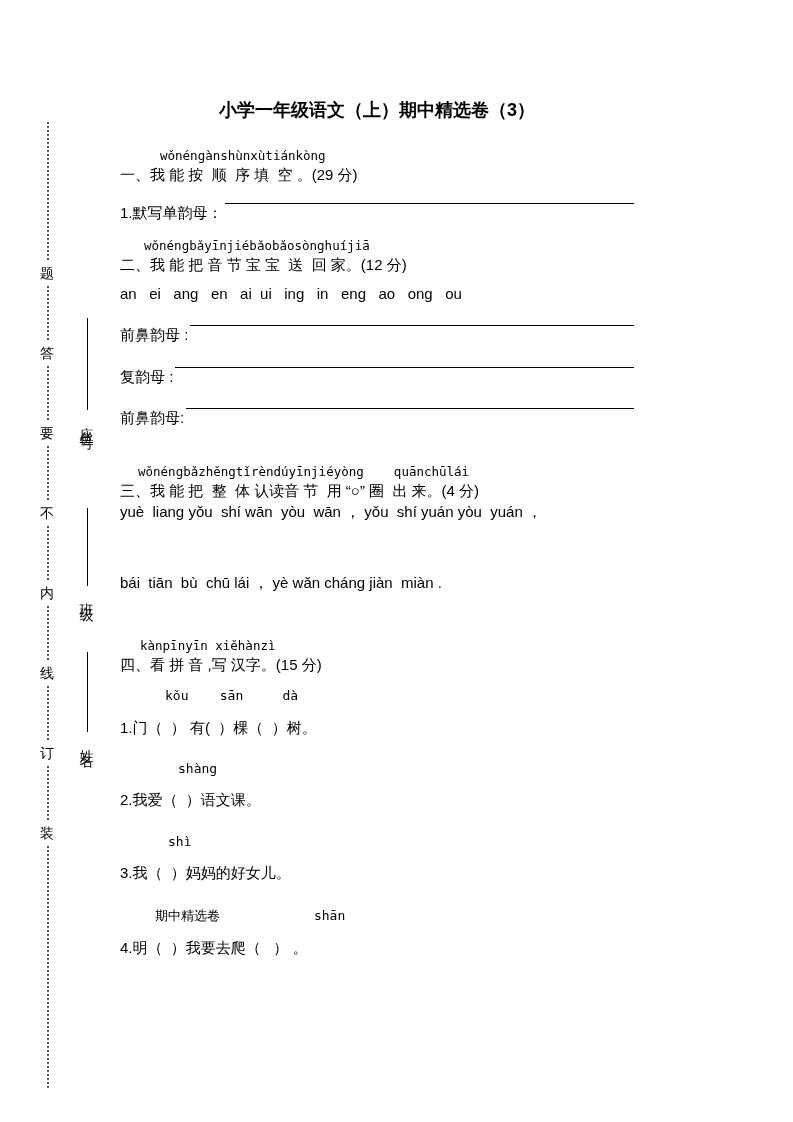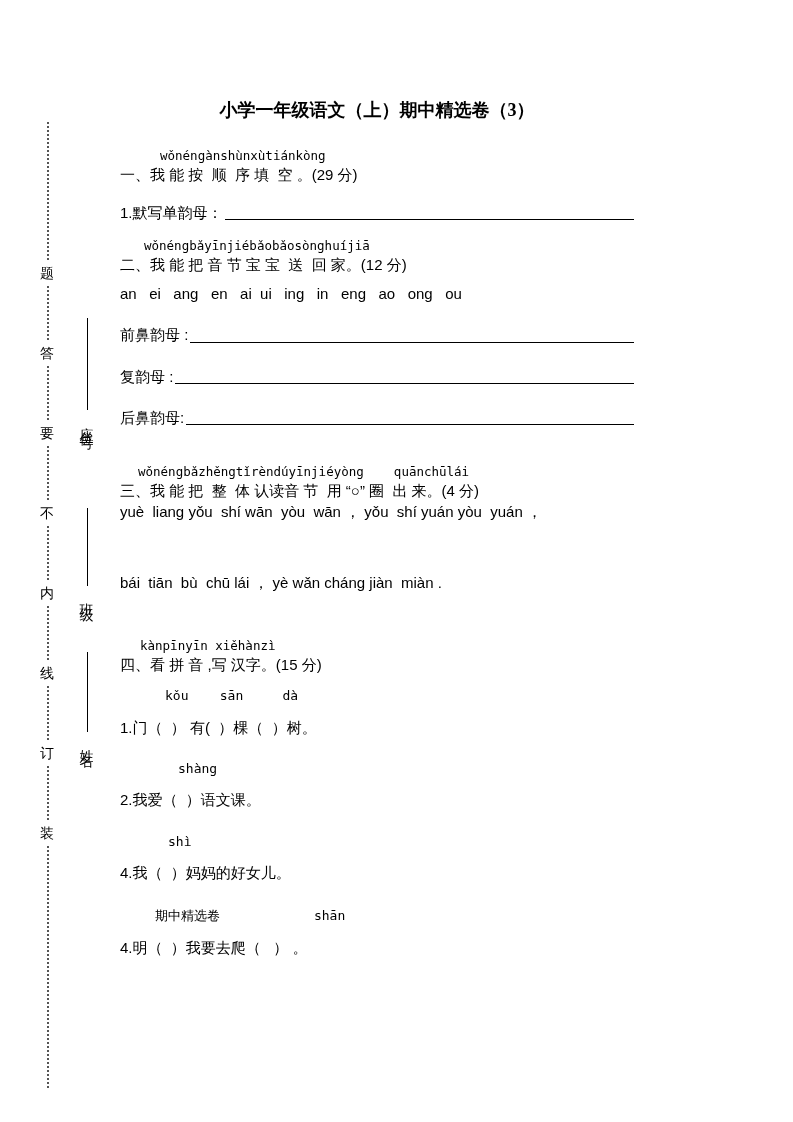--- a/index.html
+++ b/index.html
@@ -33,28 +33,28 @@
   .fg-0 .field-line{height:92px}
   .fg-1 .field-line{height:78px}
   .fg-2 .field-line{height:80px}
   .field-label {
     writing-mode:vertical-lr; text-orientation:upright;
     font-size:14px; letter-spacing:5px; margin-top:6px; white-space:nowrap;
   }
 
   
   .content { position:absolute; left:120px; top:98px; width:514px; font-size:15px; line-height:1.35; }
-  .title { font-size:18px; font-weight:bold; text-align:center; white-space:nowrap;font-family:Liberation Serif, serif; }
+  .title { font-size:18px; font-weight:bold; text-align:center; white-space:nowrap; }
   .pinyin {
     font-family:"DejaVu Sans Mono", monospace;
     font-size:12.5px; white-space:pre; line-height:1.2;
   }
   .heading { font-weight:normal; font-size:15px; white-space:pre-wrap; margin-top:2px; }
 
-  .blank-row { display:flex; align-items:flex-end; }
+  .blank-row { display:flex; align-items:flex-start; }
   .blank-row .label { white-space:pre; flex:none; }
   .uline { flex:1 1 auto; border-bottom:1px solid #000; margin-left:2px; margin-bottom:3px; height:1px; }
 
   .syllables { white-space:pre; margin-top:9px; }
   .body-line { white-space:pre; }
   .q-hint { font-family:"DejaVu Sans Mono", monospace; font-size:13px; white-space:pre; }
   .q-text { white-space:pre; margin-top:13px; }
 
   .s1-pinyin{margin-top:26px; margin-left:40px;}
   .s1-row{margin-top:17px;}
@@ -113,38 +113,38 @@
     <div class="syllables">an   ei   ang   en   ai  ui   ing   in   eng   ao   ong   ou</div>
     <div class="blank-row s2-row">
       <span class="label">前鼻韵母 :</span>
       <span class="uline"></span>
     </div>
     <div class="blank-row s2-row">
       <span class="label">复韵母 :</span>
       <span class="uline"></span>
     </div>
     <div class="blank-row s2-row">
-      <span class="label">后鼻韵母:</span>
+      <span class="label">前鼻韵母:</span>
       <span class="uline"></span>
     </div>
 
     <div class="pinyin s3-pinyin">wǒnéngbǎzhěngtǐrèndúyīnjiéyòng    quānchūlái</div>
     <div class="heading">三、我 能 把  整  体 认读音 节  用 “○” 圈  出 来。(4 分)</div>
     <div class="body-line s3-line1">yuè  liang yǒu  shí wān  yòu  wān ， yǒu  shí yuán yòu  yuán ，</div>
     <div class="body-line s3-line2">bái  tiān  bù  chū lái ， yè wǎn cháng jiàn  miàn .</div>
 
     <div class="pinyin s4-pinyin">kànpīnyīn xiěhànzì</div>
     <div class="heading">四、看 拼 音 ,写 汉字。(15 分)</div>
 
     <div class="q-hint qh-0">kǒu    sān     dà</div>
     <div class="q-text">1.门（  ） 有(  ）棵（  ）树。</div>
 
     <div class="q-hint qh-1">shàng</div>
     <div class="q-text">2.我爱（  ）语文课。</div>
 
     <div class="q-hint qh-2">shì</div>
-    <div class="q-text">4.我（  ）妈妈的好女儿。</div>
+    <div class="q-text">3.我（  ）妈妈的好女儿。</div>
 
     <div class="q-hint qh-3">期中精选卷            shān</div>
     <div class="q-text">4.明（  ）我要去爬（   ） 。</div>
 
   </div>
 </div>
 
 </body></html>

